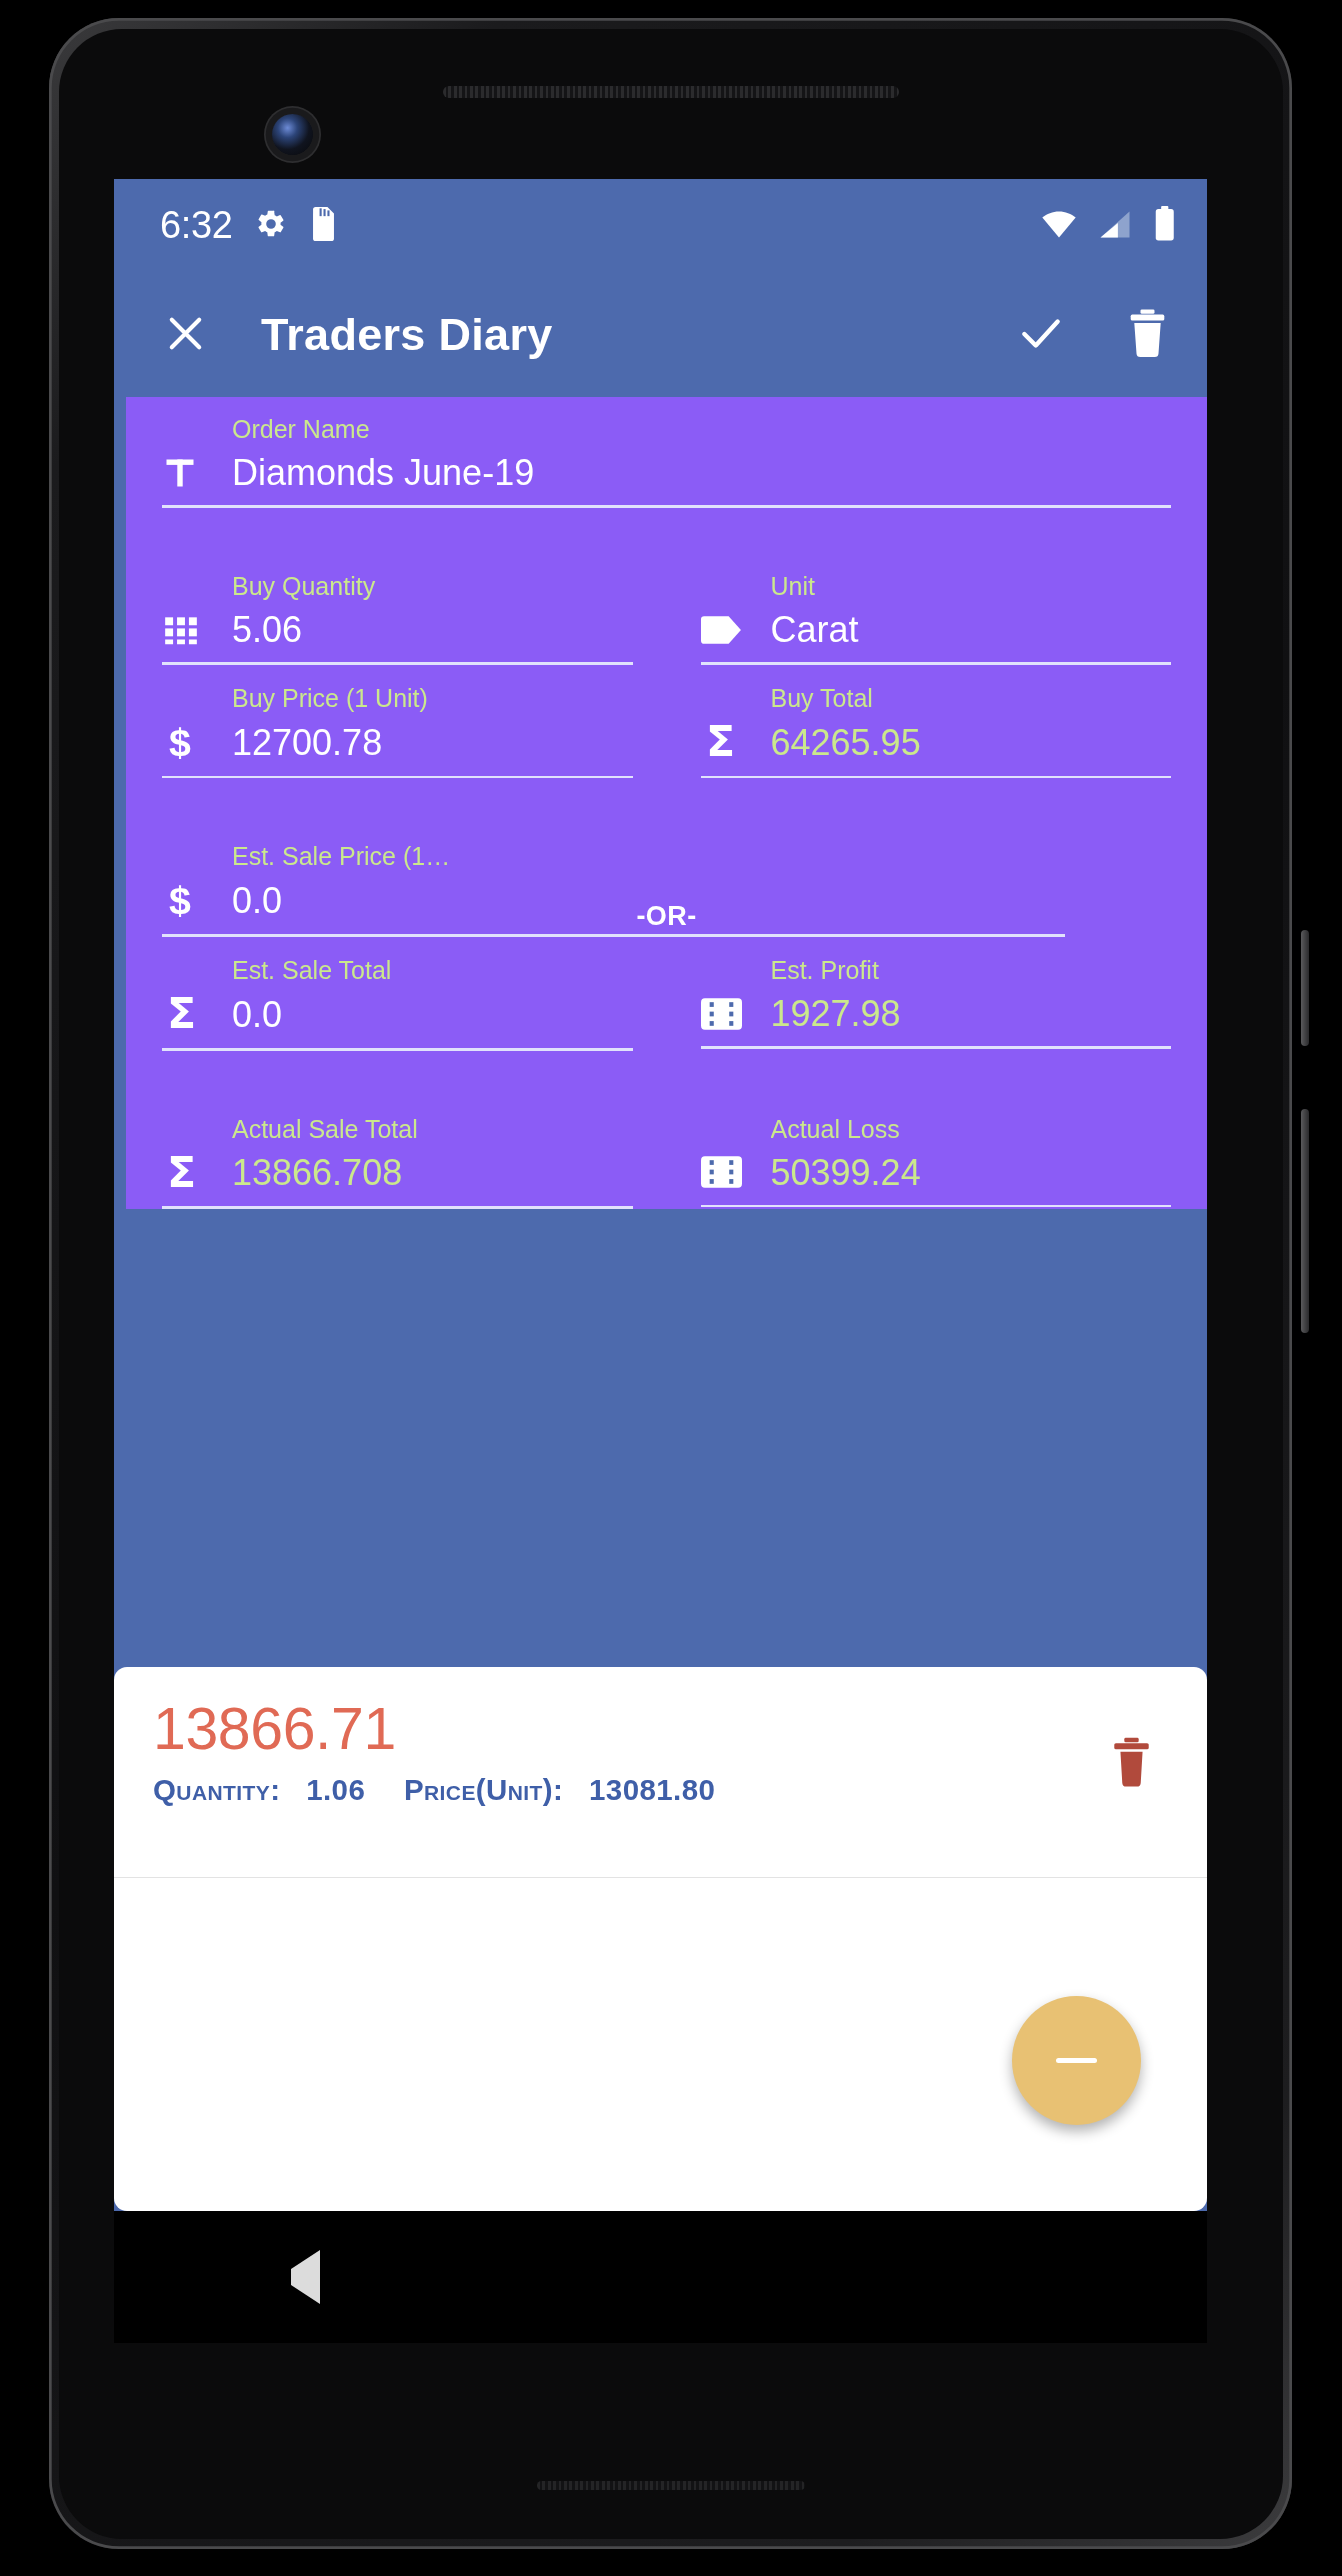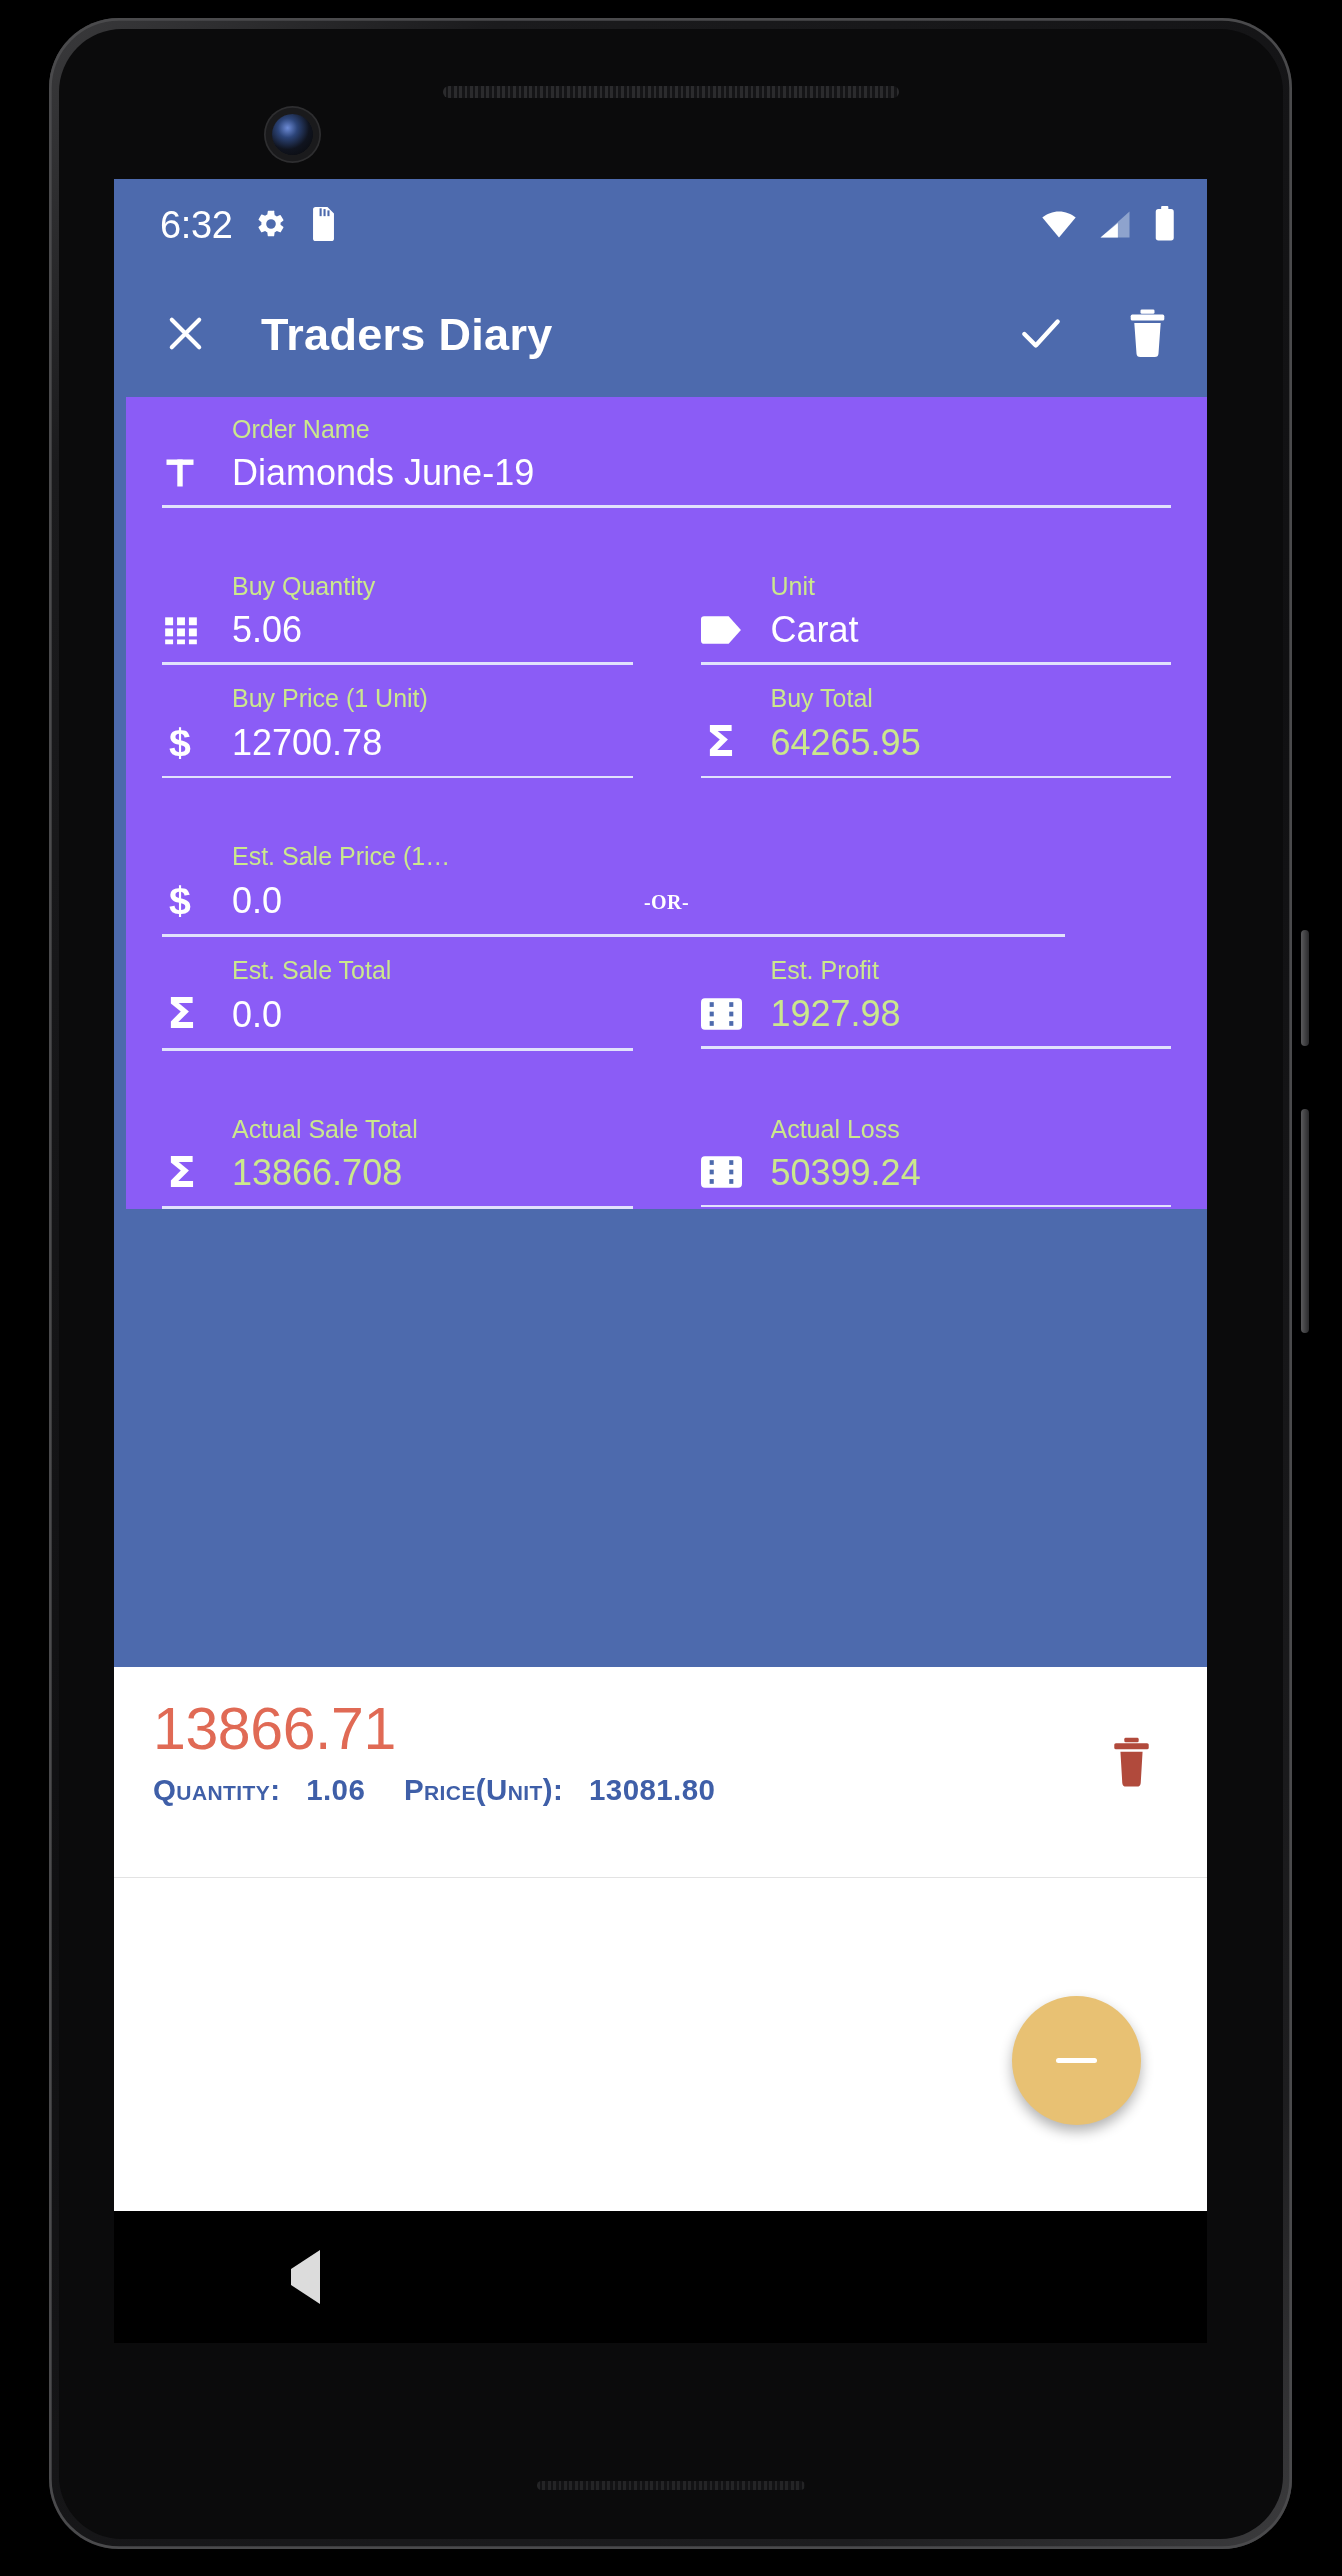--- a/index.html
+++ b/index.html
@@ -106,30 +106,30 @@
   }
   .field-value.green { color: #cbe88c; }
   .field-underline { height: 2.7px; background: #e8eefc; opacity: .92; }
 
   .row-gap-lg { height: 64px; }
   .row-gap-sm { height: 19.7px; }
 
   .or-wrap { position: relative; }
   .or-badge {
     position: absolute; left: 50%; transform: translateX(-50%);
-    top: 49px; color: #ffffff; font-size: 20px; font-weight: 700;
-    letter-spacing: 0.4px; z-index: 5; font-family: Liberation Serif, serif;
+    top: 59px; color: #ffffff; font-size: 27px; font-weight: 700;
+    letter-spacing: 0.4px; z-index: 5;
   }
   .field.has-or { padding-right: 106px; }
   .field.has-or-right { padding-left: 106px; }
 
   
   .sheet {
     position: absolute; left: 0; right: 0; bottom: 0;
-    height: 544px; background: #ffffff;
+    height: 544px; background: #ffffff; border-radius: 13px;
   }
   .entry {
     position: relative; height: 211px;
     padding: 32px 39px 0 39px;
     border-bottom: 1.8px solid #e3e3e3;
   }
   .entry-amount {
     color: #e06a55; font-size: 59px; font-weight: 400;
     letter-spacing: -0.4px; line-height: 1.05;
   }

